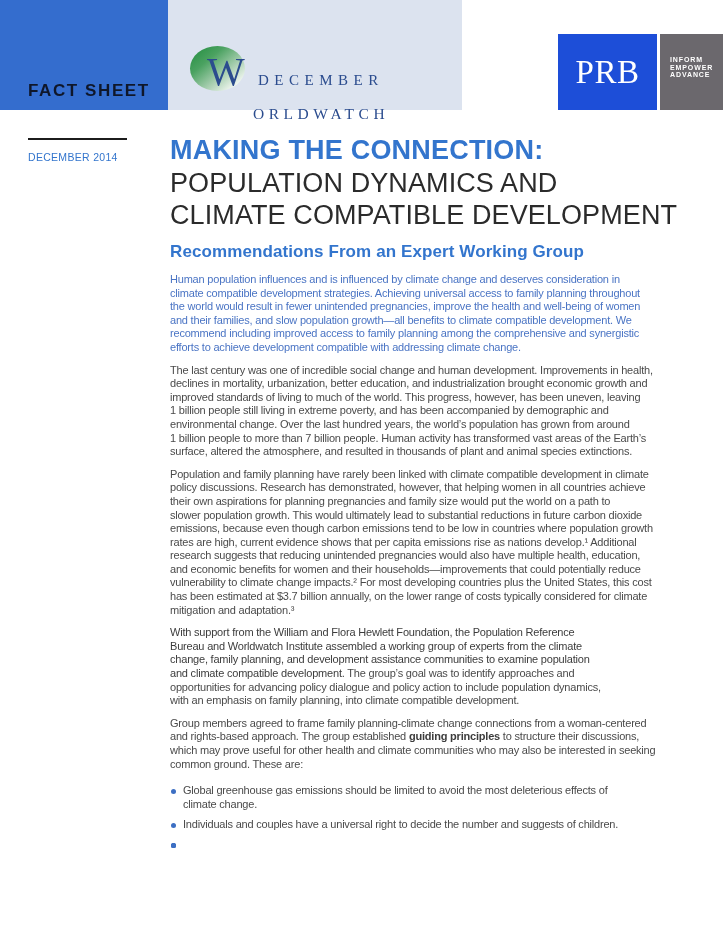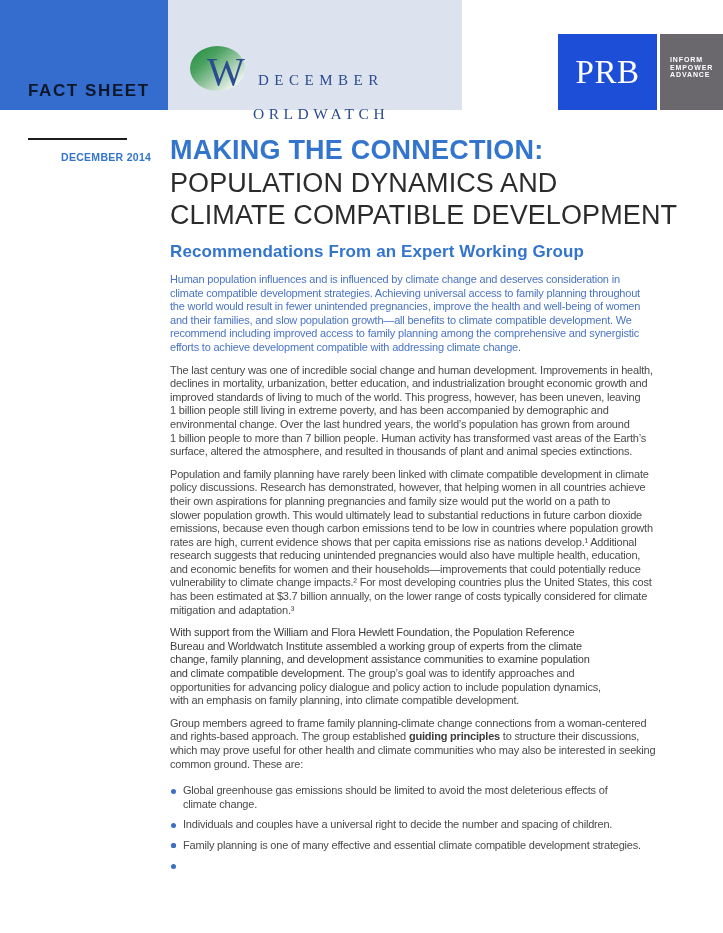--- a/index.html
+++ b/index.html
@@ -61,21 +61,21 @@
     display:block;
   }
 
   
   .date-rule {
     position:absolute; left:28px; top:138px; width:99px; height:2px;
     background:#1c1c1c;
   }
   .masthead-date {
     position:absolute; left:28px; top:151px;
-    font-size:10.5px; font-weight:bold; letter-spacing:0.3px; color:#3375cd;margin-left:33px;
+    font-size:10.5px; font-weight:normal; letter-spacing:0.3px; color:#3375cd;
   }
 
   
   .main {
     position:absolute; left:170px; top:135px; width:556px;
   }
   .pre { white-space:pre-line; }
   .title-accent {
     font-size:27px; line-height:31px; font-weight:800; color:#3375cd;
     letter-spacing:0.2px;
@@ -186,27 +186,27 @@
 and rights-based approach. The group established </span><span class="bold-inline">guiding principles</span><span class="pre"> to structure their discussions,
 which may prove useful for other health and climate communities who may also be interested in seeking
 common ground. These are:</span></p>
 
     <ul class="bullet-list">
       <li class="bullet-item">
         <span class="bullet-dot"></span><span class="pre">Global greenhouse gas emissions should be limited to avoid the most deleterious effects of
 climate change.</span>
       </li>
       <li class="bullet-item">
-        <span class="bullet-dot"></span><span class="pre">Individuals and couples have a universal right to decide the number and spacing of children.</span>
+        <span class="bullet-dot"></span><span class="pre">Individuals and couples have a universal right to decide the number and suggests of children.</span>
       </li>
       <li class="bullet-item">
         <span class="bullet-dot"></span>
       </li>
       <li class="bullet-item">
-        <span class="bullet-dot"></span><span class="pre">Family planning is one of many effective and essential climate compatible development strategies.</span>
-      </li>
-      <li class="bullet-item">
         <span class="bullet-dot"></span>
       </li>
+      <li class="bullet-item">
+        <span class="bullet-dot"></span>
+      </li>
     </ul>
 
   </div>
 </div>
 
 </body></html>

